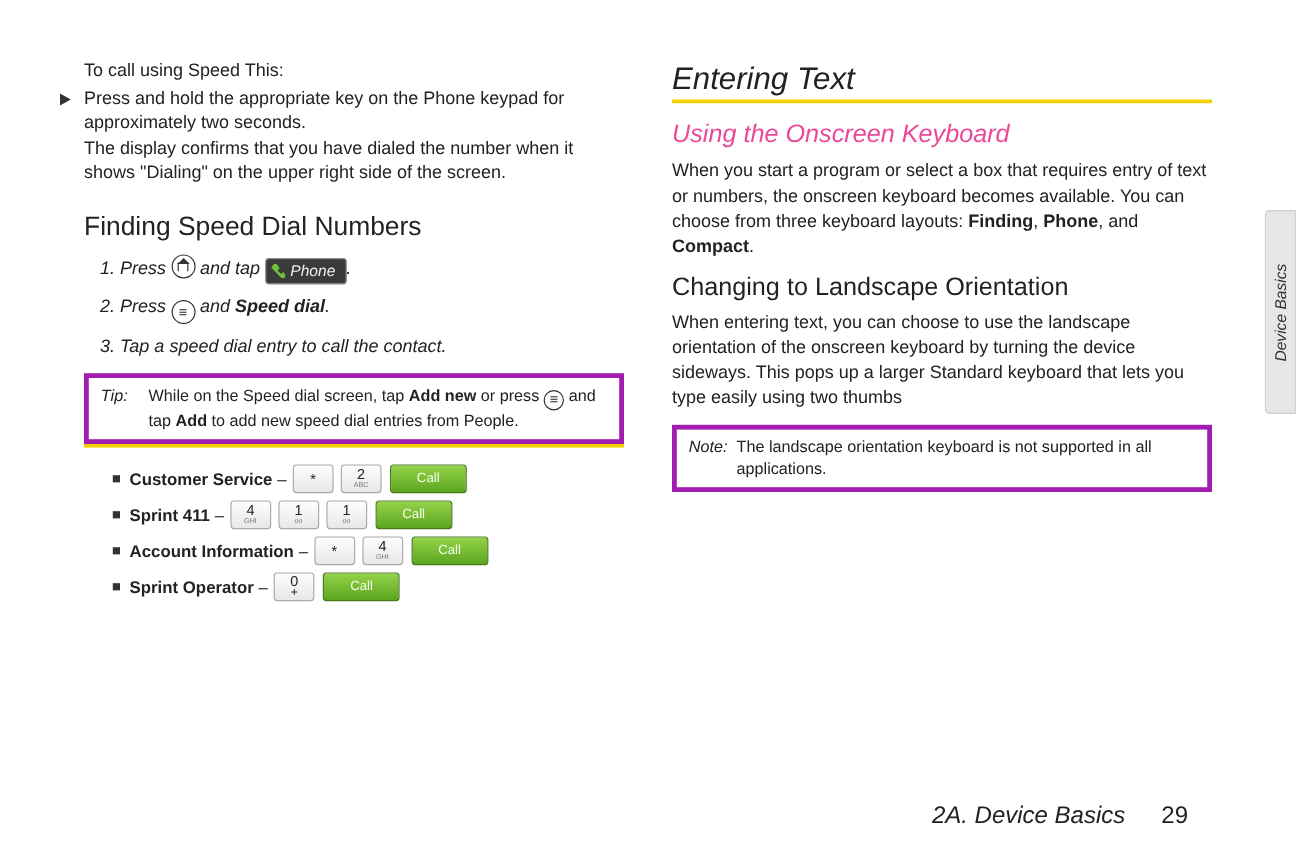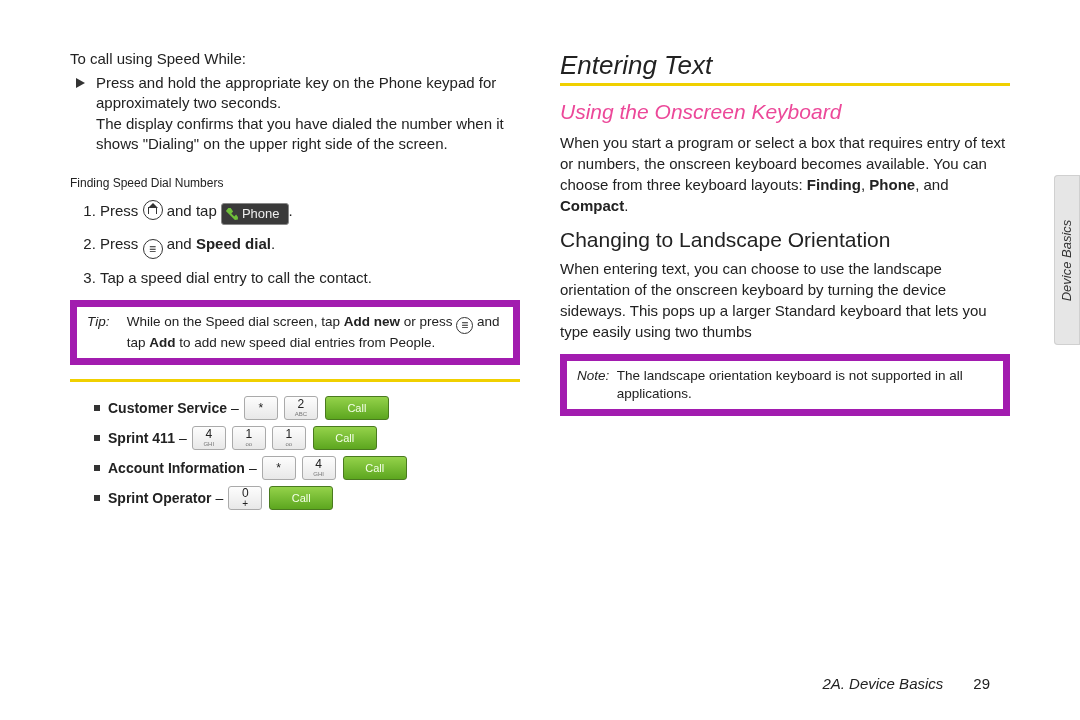--- a/index.html
+++ b/index.html
@@ -23,37 +23,36 @@
   }
   .col {
     flex: 1 1 0;
     min-width: 0;
   }
   .intro {
     font-size: 15px;
     margin-bottom: 6px;
   }
   .bullet-block {
-    margin-left: 26px;
     margin-bottom: 22px;
     position: relative;
     line-height: 1.35;
   }
   .bullet-play::before {
     content: "";
     position: absolute;
     left: -20px;
     top: 5px;
     width: 0; height: 0;
     border-top: 5px solid transparent;
     border-bottom: 5px solid transparent;
     border-left: 9px solid #333;
   }
   .h-sub {
-    font-size: 12px;
+    font-size: 22px;
     margin: 16px 0 10px 0;
     color: #222;
   }
   .h-sub2 {
     font-size: 21px;
     margin: 12px 0 6px 0;
     color: #222;
   }
   .h-section {
     font-style: italic;
@@ -73,27 +72,28 @@
     background: #f0d000;
     margin-bottom: 14px;
   }
   ol.steps {
     margin: 0 0 12px 0;
     padding-left: 30px;
   }
   ol.steps li {
     margin-bottom: 8px;
     line-height: 1.4;
+    font-style: italic;
   }
   .tip-box, .note-box {
-    border: 7px solid #a21caf;
+    border: 4px solid #a21caf;
     padding: 6px 10px;
     font-size: 13.5px;
     line-height: 1.35;
-    margin: 8px 0 14px 0;
+    margin: 8px 0 0 0;
   }
   .tip-label, .note-label {
     font-style: italic;
     display: inline-block;
     width: 36px;
     vertical-align: top;
   }
   .tip-body, .note-body {
     display: inline-block;
     width: calc(100% - 42px);
@@ -200,31 +200,31 @@
     box-shadow:inset 0 0 0 1px #d0d0d0;
   }
   .side-tab span{
     transform:rotate(-90deg);
     font-style:italic;font-size:13px;color:#333;
     white-space:nowrap;
   }
   .footer{
     position:absolute;
     bottom:28px;right:90px;
-    font-style:italic;font-size:15px;
+    font-style:italic;font-size:20px;
     display:flex;gap:30px;align-items:flex-end;
   }
   .footer .pg{font-style:normal;}
 </style>
 </head>
 <body>
 
 <div class="page">
   <div class="col">
-    <div class="intro">To call using Speed While:</div>
+    <div class="intro">To call using Speed This:</div>
 
     <div class="bullet-block bullet-play">
       <span>Press and hold the appropriate key on the Phone keypad for approximately two seconds.</span><br>
       <span>The display confirms that you have dialed the number when it shows "Dialing" on the upper right side of the screen.</span>
     </div>
 
     <div class="h-sub">Finding Speed Dial Numbers</div>
 
     <ol class="steps">
       <li>

